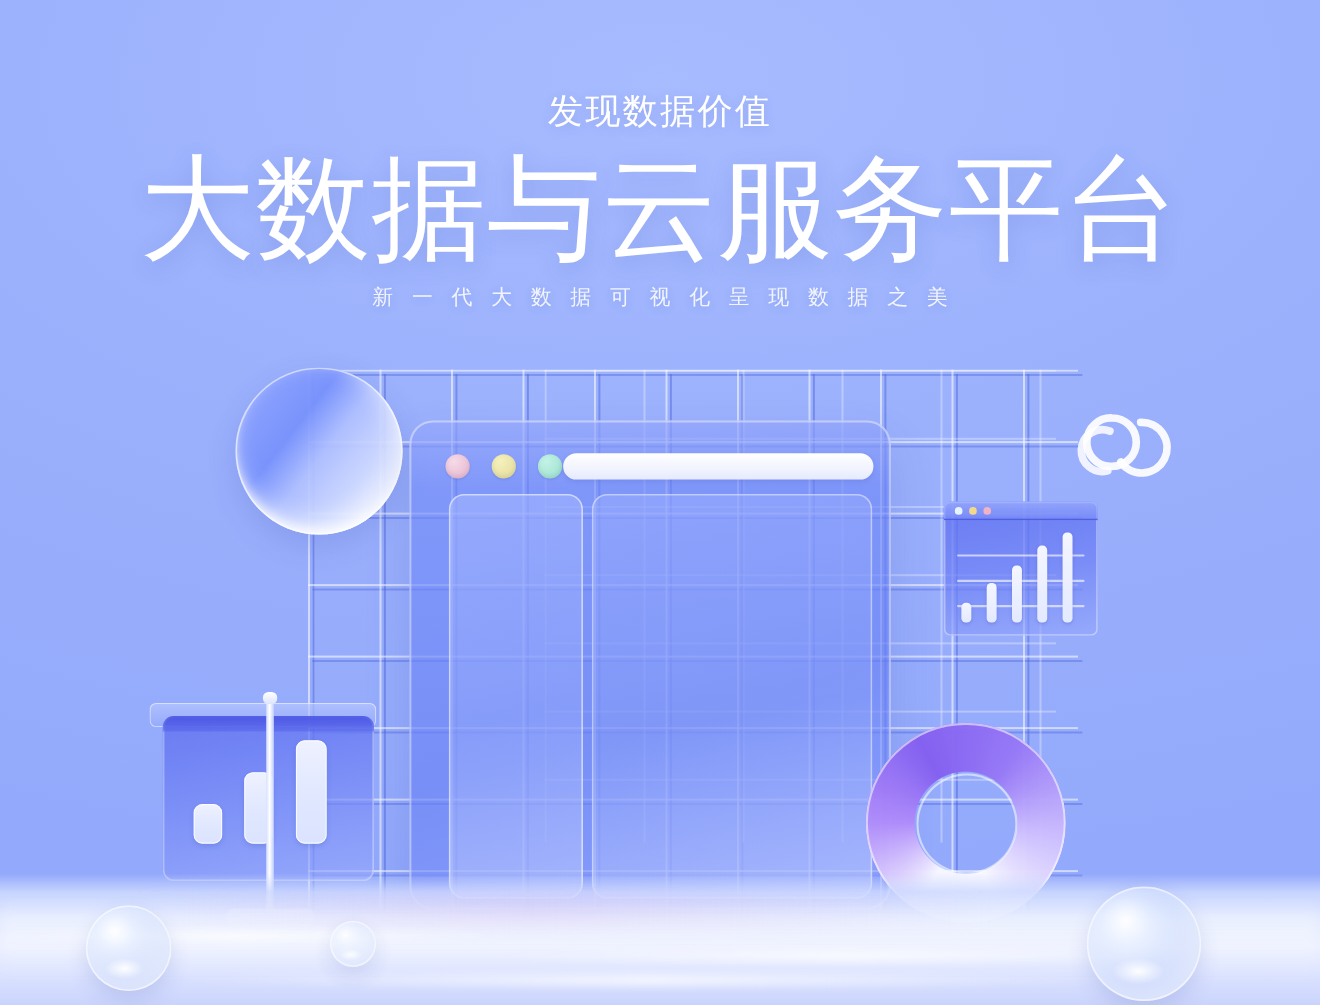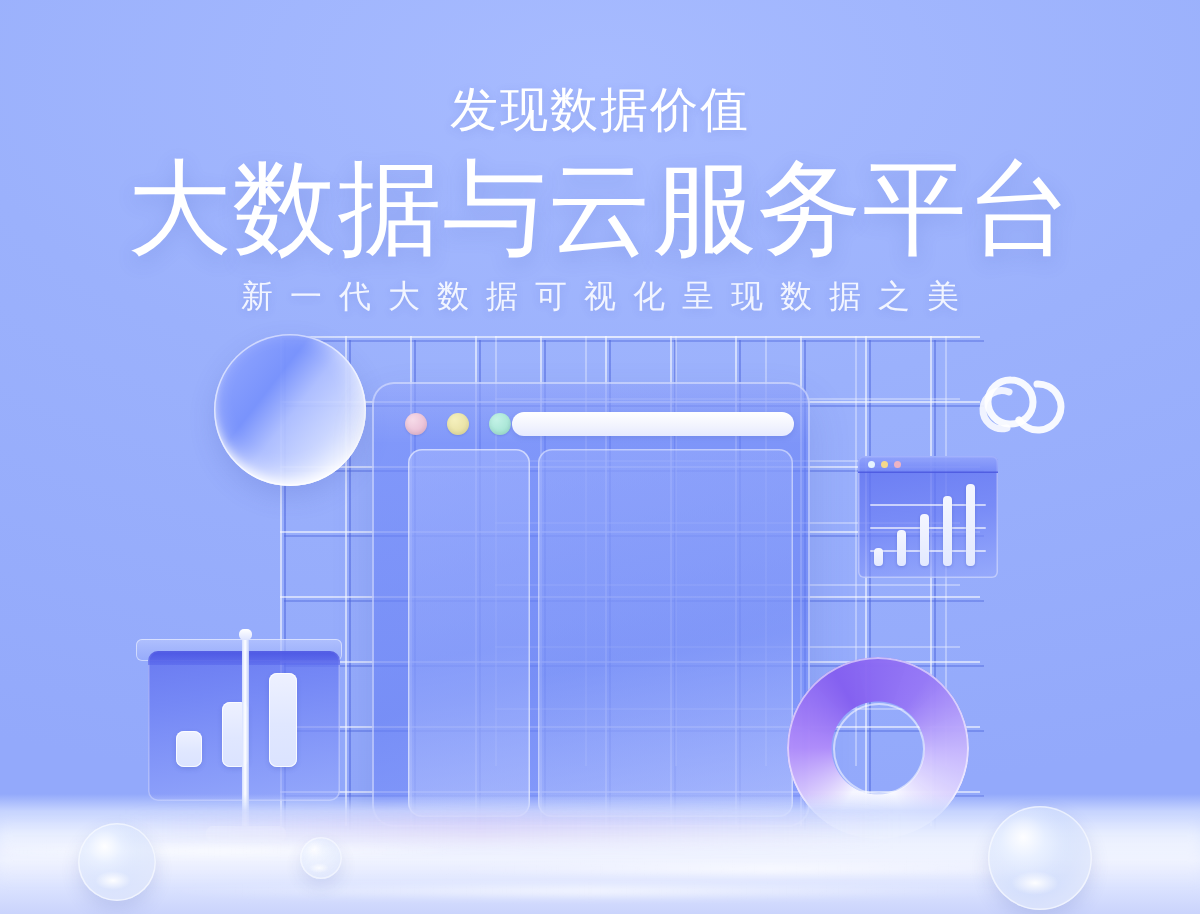--- a/index.html
+++ b/index.html
@@ -230,32 +230,32 @@
       0 8px 18px rgba(60,80,170,.16);
   }
   .sphere .hl{
     position:absolute; left:22%; bottom:14%; width:46%; height:24%; border-radius:50%;
     background:radial-gradient(ellipse at 50% 50%, rgba(255,255,255,.95), rgba(255,255,255,0) 70%);
   }
 
   
   .textblock{ position:absolute; left:0; right:0; top:84px; text-align:center; z-index:40; }
   .eyebrow{
-    font-size:48px; line-height:1.1; color:#ffffff; font-weight:400;
+    font-size:32px; line-height:1.1; color:#ffffff; font-weight:400;
     letter-spacing:2px; text-shadow:0 2px 10px rgba(60,80,180,.18);
   }
   .headline{
     margin-top:18px;
     font-size:104px; line-height:1.02; color:#ffffff; font-weight:normal;
     letter-spacing:1px;
     text-shadow:0 6px 20px rgba(60,80,180,.22);
   }
   .subline{
     margin-top:14px;
-    font-size:32px; color:#f2f5ff; font-weight:400;
+    font-size:19px; color:#f2f5ff; font-weight:400;
     letter-spacing:17px; text-indent:17px;
     text-shadow:0 2px 8px rgba(60,80,180,.18);
   }
 </style>
 </head>
 <body>
 
 <div class="stage">
 
   <div class="grid deep"></div>

